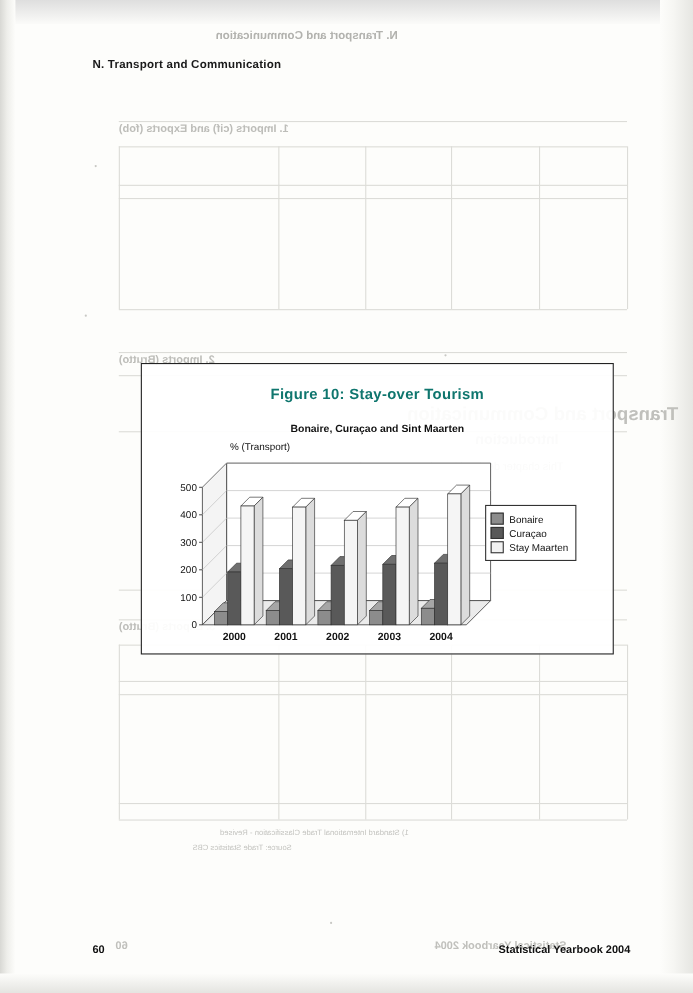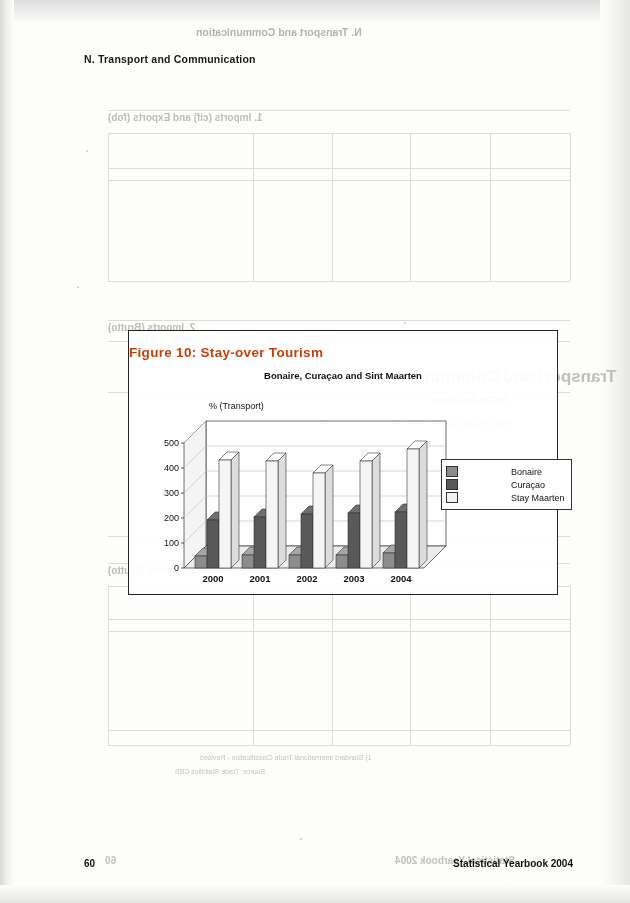--- a/index.html
+++ b/index.html
@@ -150,30 +150,30 @@
     position: absolute;
     left: 128px;
     top: 330px;
     width: 430px;
     height: 265px;
     border: 1.5px solid #222;
     background: rgba(255,255,255,0.93);
     box-sizing: border-box;
   }
   .fig-title {
-    text-align: left;
-    margin-top: 14px;
+    text-align: center;
+    margin-top: 20px;
     font-size: 13.5px;
     font-weight: bold;
-    color: #c2410c;
+    color: #0f766e;
     letter-spacing: 0.3px;
   }
   .fig-subtitle {
     text-align: center;
-    margin-top: 10px;
+    margin-top: 19px;
     font-size: 9.5px;
     font-weight: bold;
     color: #111;
   }
   .axis-unit {
     position: absolute;
     left: 80px;
     top: 70px;
     font-size: 9px;
     color: #111;
@@ -194,21 +194,20 @@
     background: #ffffff;
     padding: 4px 6px 4px 4px;
     font-size: 9px;
     color: #111;
   }
   .legend-row {
     display: flex;
     align-items: center;
     margin: 2px 0;
     white-space: nowrap;
-    gap: 48px;
   }
   .legend-swatch {
     width: 10px;
     height: 9px;
     border: 1px solid #333;
     margin-right: 5px;
     flex: 0 0 auto;
   }
 
   .footer-left {

